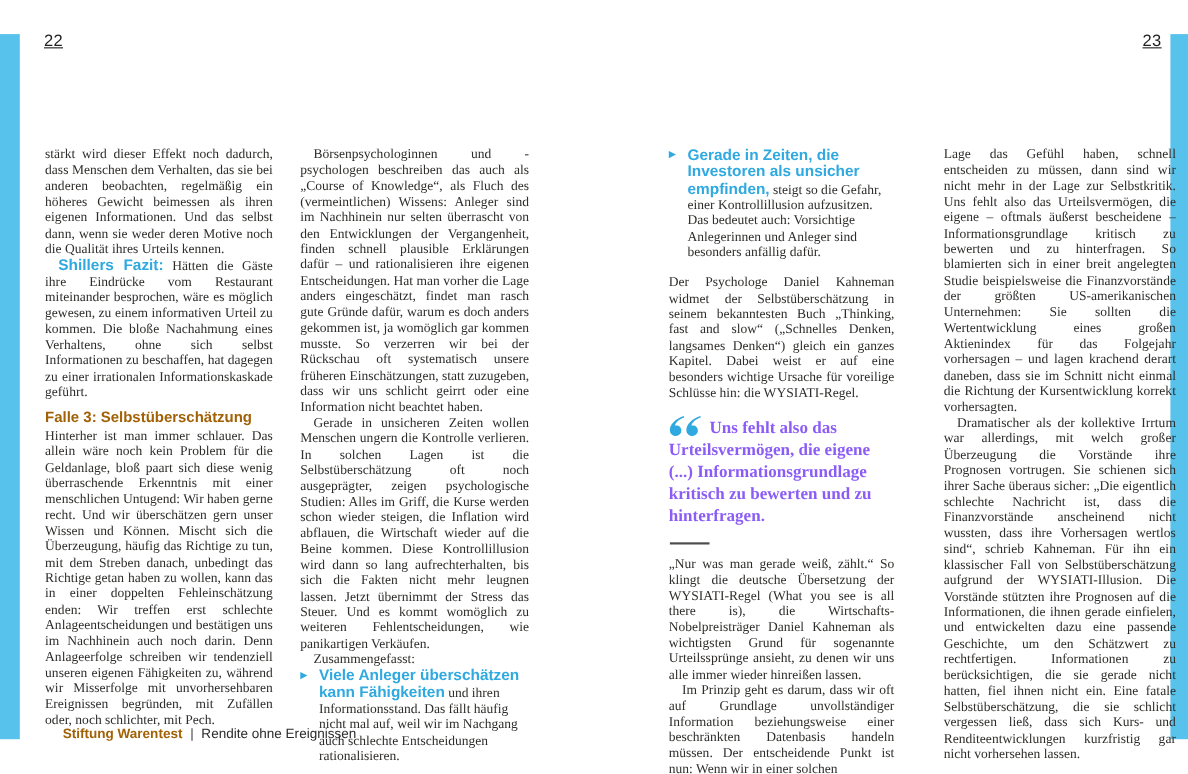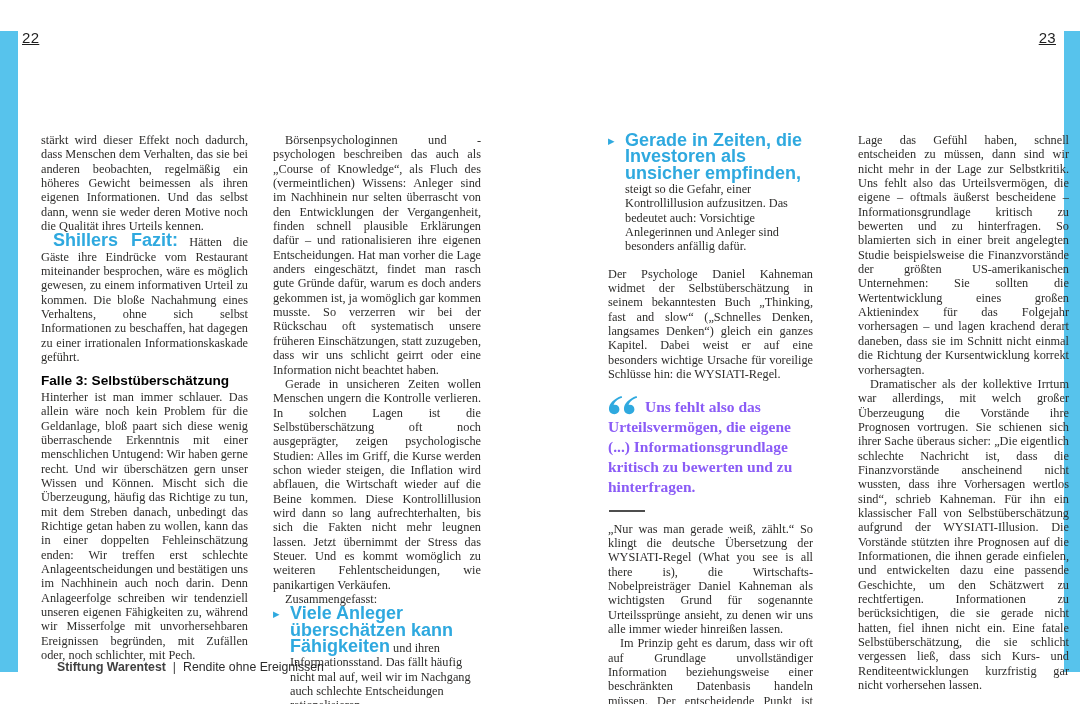--- a/index.html
+++ b/index.html
@@ -3,46 +3,46 @@
 <meta charset="utf-8">
 <style>
   html,body{margin:0;padding:0;background:#ffffff;}
   .canvas{position:relative;width:1080px;height:704px;background:#ffffff;overflow:hidden;
           font-family:"Liberation Serif",serif;color:#2e2d2b;}
   .accent-bar{position:absolute;top:31px;height:641px;background:#57c3ec;}
   .accent-bar.left{left:0;width:18px;}
   .accent-bar.right{left:1064px;width:16px;}
   .page-number{position:absolute;top:29px;font-family:"Liberation Sans",sans-serif;
                font-size:15px;color:#1e1e1e;letter-spacing:.3px;}
-  .page-number.pl{left:22px;text-decoration:underline;}
+  .page-number.pl{left:40px;text-decoration:underline;}
   .page-number.pr{right:24px;text-align:right;text-decoration:underline;}
   .col{position:absolute;top:133px;font-size:12.3px;line-height:14.35px;text-align:justify;
        -webkit-hyphens:auto;hyphens:auto;}
   .col1{left:41px;width:207px;}
   .col2{left:273px;width:208px;}
   .col3{left:608px;width:205px;}
   .col4{left:819px;width:211px;margin-left:39px;}
   .col p{margin:0;}
   .indent{text-indent:12px;}
   .lead-cyan{font-family:"Liberation Sans",sans-serif;font-weight:bold;color:#2fa9df;
-             font-size:18px;}
+             font-size:14px;}
   .section-heading{font-family:"Liberation Sans",sans-serif;font-size:13.6px;font-weight:bold;
-             color:#000000;margin:9px 0 2px 0;text-align:left;}
+             color:#a16207;margin:9px 0 2px 0;text-align:left;}
   .bullet{position:relative;padding-left:17px;text-align:left;hyphens:auto;}
   .bullet .arrow{position:absolute;left:0;top:1px;color:#2fa9df;font-size:8.5px;
              font-family:"DejaVu Sans",sans-serif;}
   .gap{height:13px;}
   .pull-quote{font-family:Liberation Serif, serif;font-weight:bold;font-size:15.5px;
              line-height:20px;color:#8b5cf6;text-align:left;margin:13px 0 0 0;hyphens:auto;}
   .qmark{display:inline-block;vertical-align:-3px;margin-right:6px;}
   .qmark path{fill:#2fa9df;}
   .rule{width:36px;border:0;border-top:2px solid #4d4d4d;margin:13px 0 10px 1px;}
   .footer{position:absolute;left:57px;top:660px;font-family:"Liberation Sans",sans-serif;
              font-size:12.3px;color:#2b2b2b;white-space:nowrap;}
-  .footer .brand{color:#404040;font-weight:bold;}
+  .footer .brand{color:#a16207;font-weight:bold;}
   .footer .sep{margin:0 7px;color:#444;}
 </style>
 </head>
 <body>
 
 <div class="canvas">
 
   <div class="accent-bar left"></div>
   <div class="accent-bar right"></div>
 

